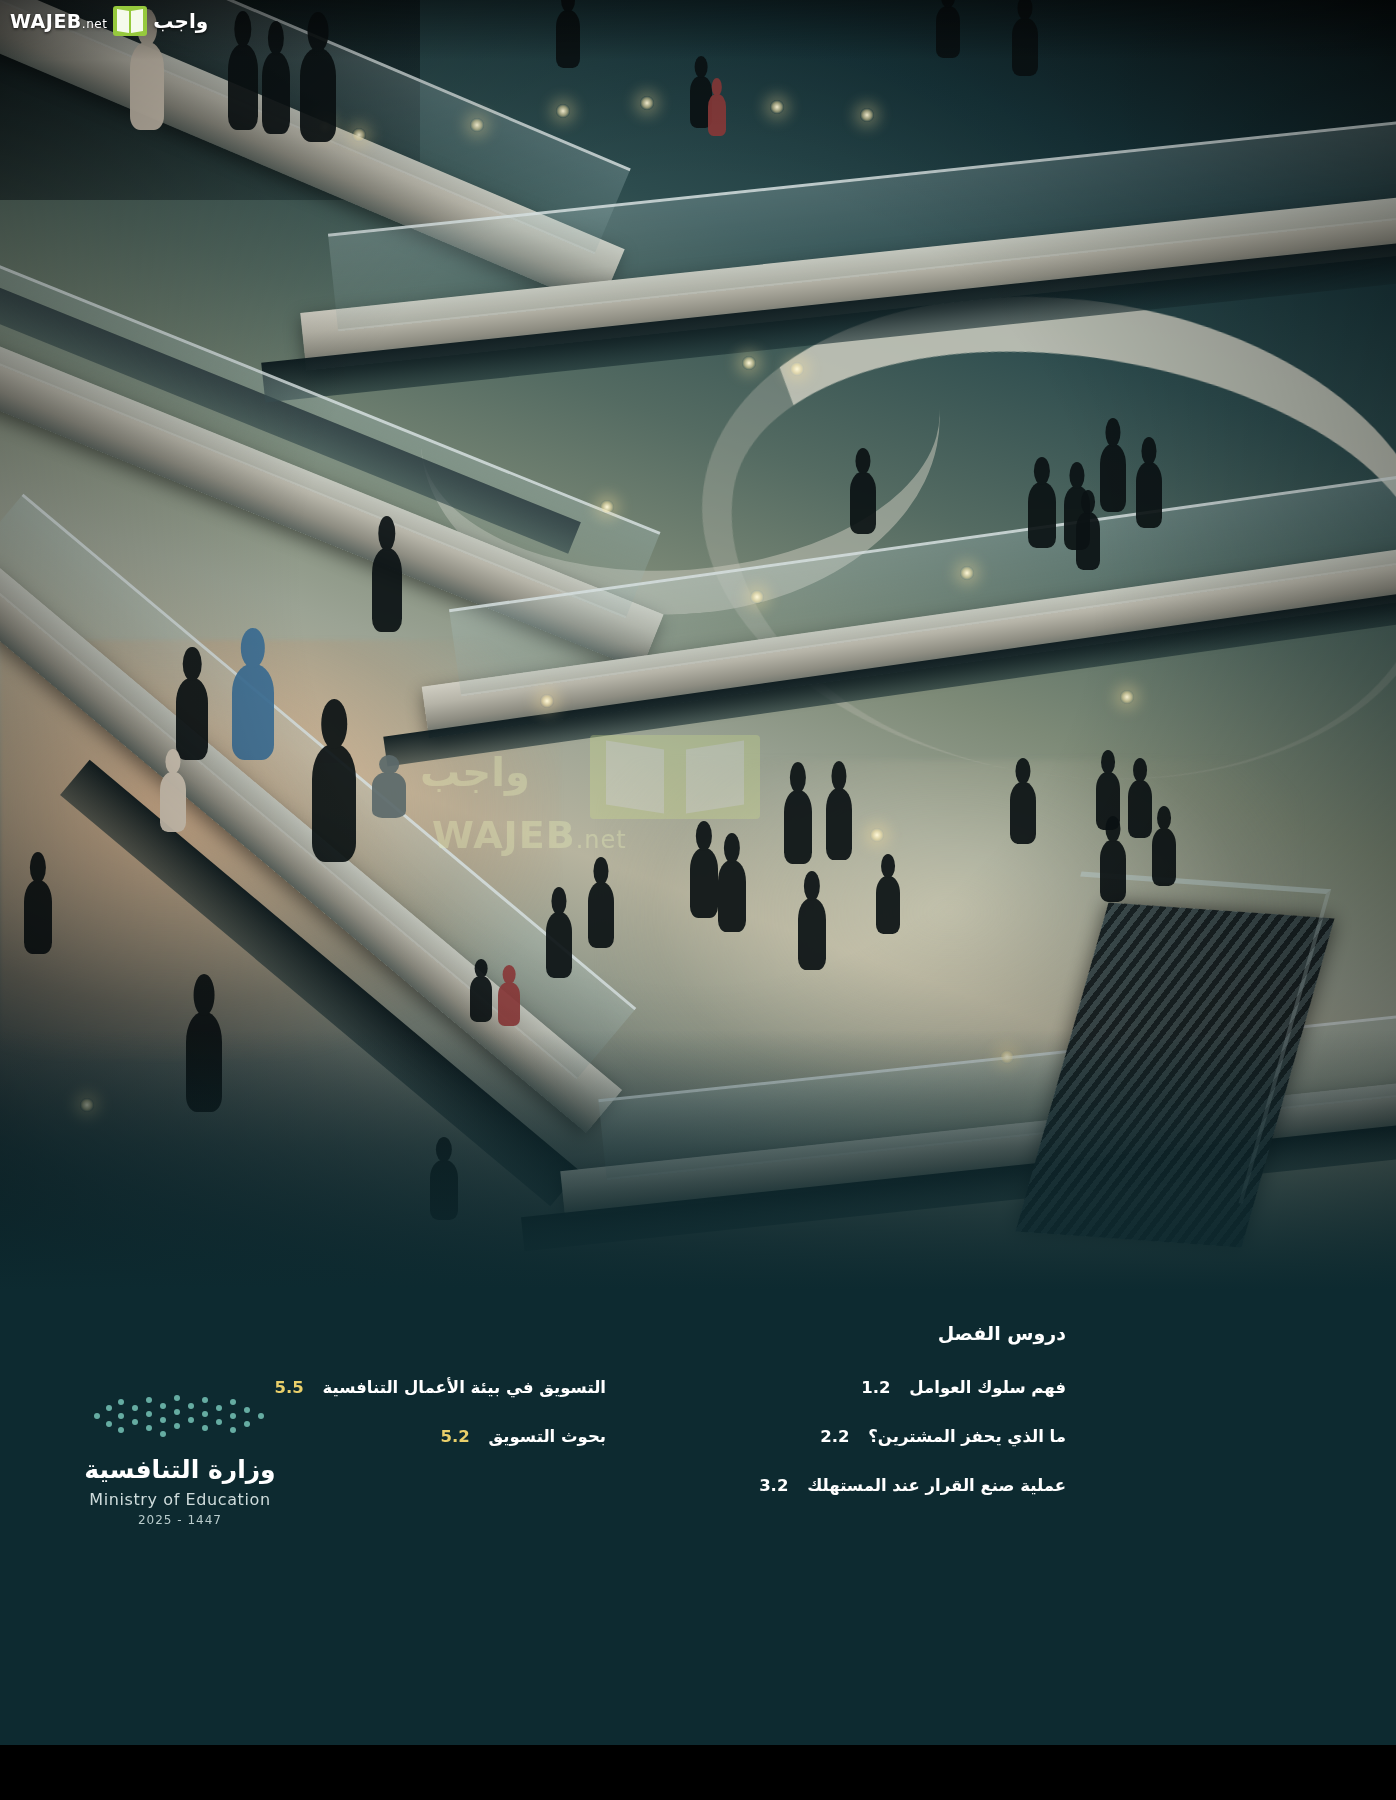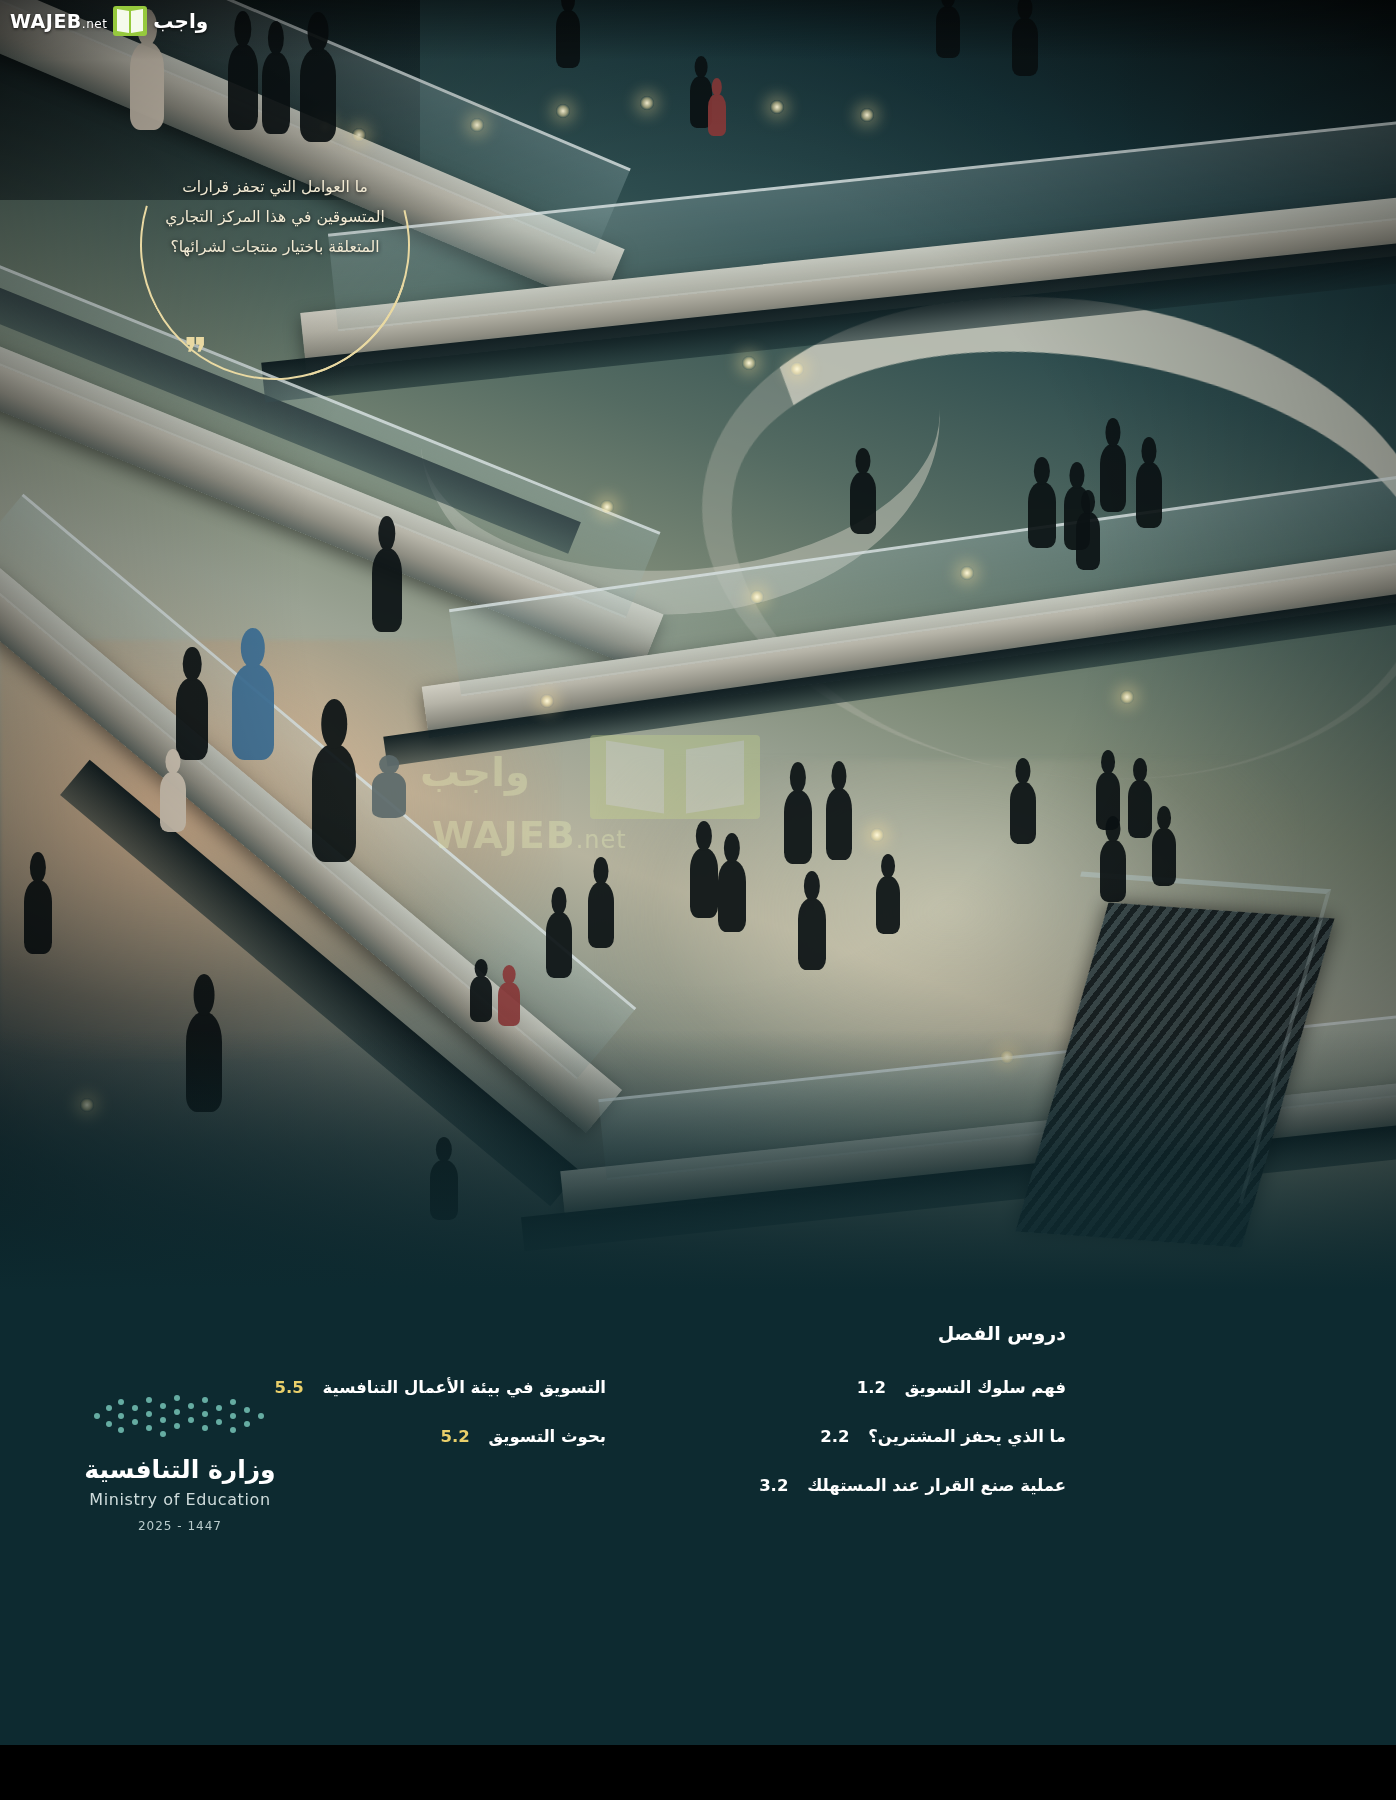--- a/index.html
+++ b/index.html
@@ -355,21 +355,21 @@
     margin-bottom: 6px;
   }
   .ministry .en {
     font-size: 16px;
     color: #cfdcdc;
     letter-spacing: 0.6px;
   }
   .ministry .yr {
     font-size: 12px;
     color: #b9cccc;
-    margin-top: 10px;
+    margin-top: 4px;
     letter-spacing: 1px;
     direction: ltr;
   }
 
   .page-footer {
     position: absolute;
     left: 0; top: 1745px;
     width: 1396px; height: 55px;
     background: #000000;
   }
@@ -483,43 +483,37 @@
       <div class="wmc-book">
         <span class="l"></span>
           <span class="r"></span>
       </div>
       <div class="wmc-ar">واجب</div>
       <div class="wmc-txt">
         <span>WAJEB</span><small>.net</small>
       </div>
     </div>
 
-    <div class="quote-wrap">
-      <div class="quote-ring"></div>
-      <div class="quote-ring2"></div>
-      <div class="quote-text">ما العوامل التي تحفز قرارات المتسوقين في هذا المركز التجاري المتعلقة باختيار منتجات لشرائها؟</div>
-      <div class="quote-marks">❞</div>
-    </div>
   </div>
 
   <div class="wm-top">
     <div class="wm-ar">واجب</div>
     <div class="wm-book"></div>
     <div class="wm-txt">
       <span>WAJEB</span><small>.net</small>
     </div>
   </div>
 
   <div class="bottom">
 
     <div class="chapter-lessons-title">دروس الفصل</div>
 
     <div class="lesson-col right">
       <div class="lesson">
-        <span class="lbl">فهم سلوك التسويق</span>
+        <span class="lbl">فهم سلوك العوامل</span>
         <span class="num">1.2</span>
       </div>
       <div class="lesson">
         <span class="lbl">ما الذي يحفز المشترين؟</span>
         <span class="num">2.2</span>
       </div>
       <div class="lesson">
         <span class="lbl">عملية صنع القرار عند المستهلك</span>
         <span class="num">3.2</span>
       </div>

